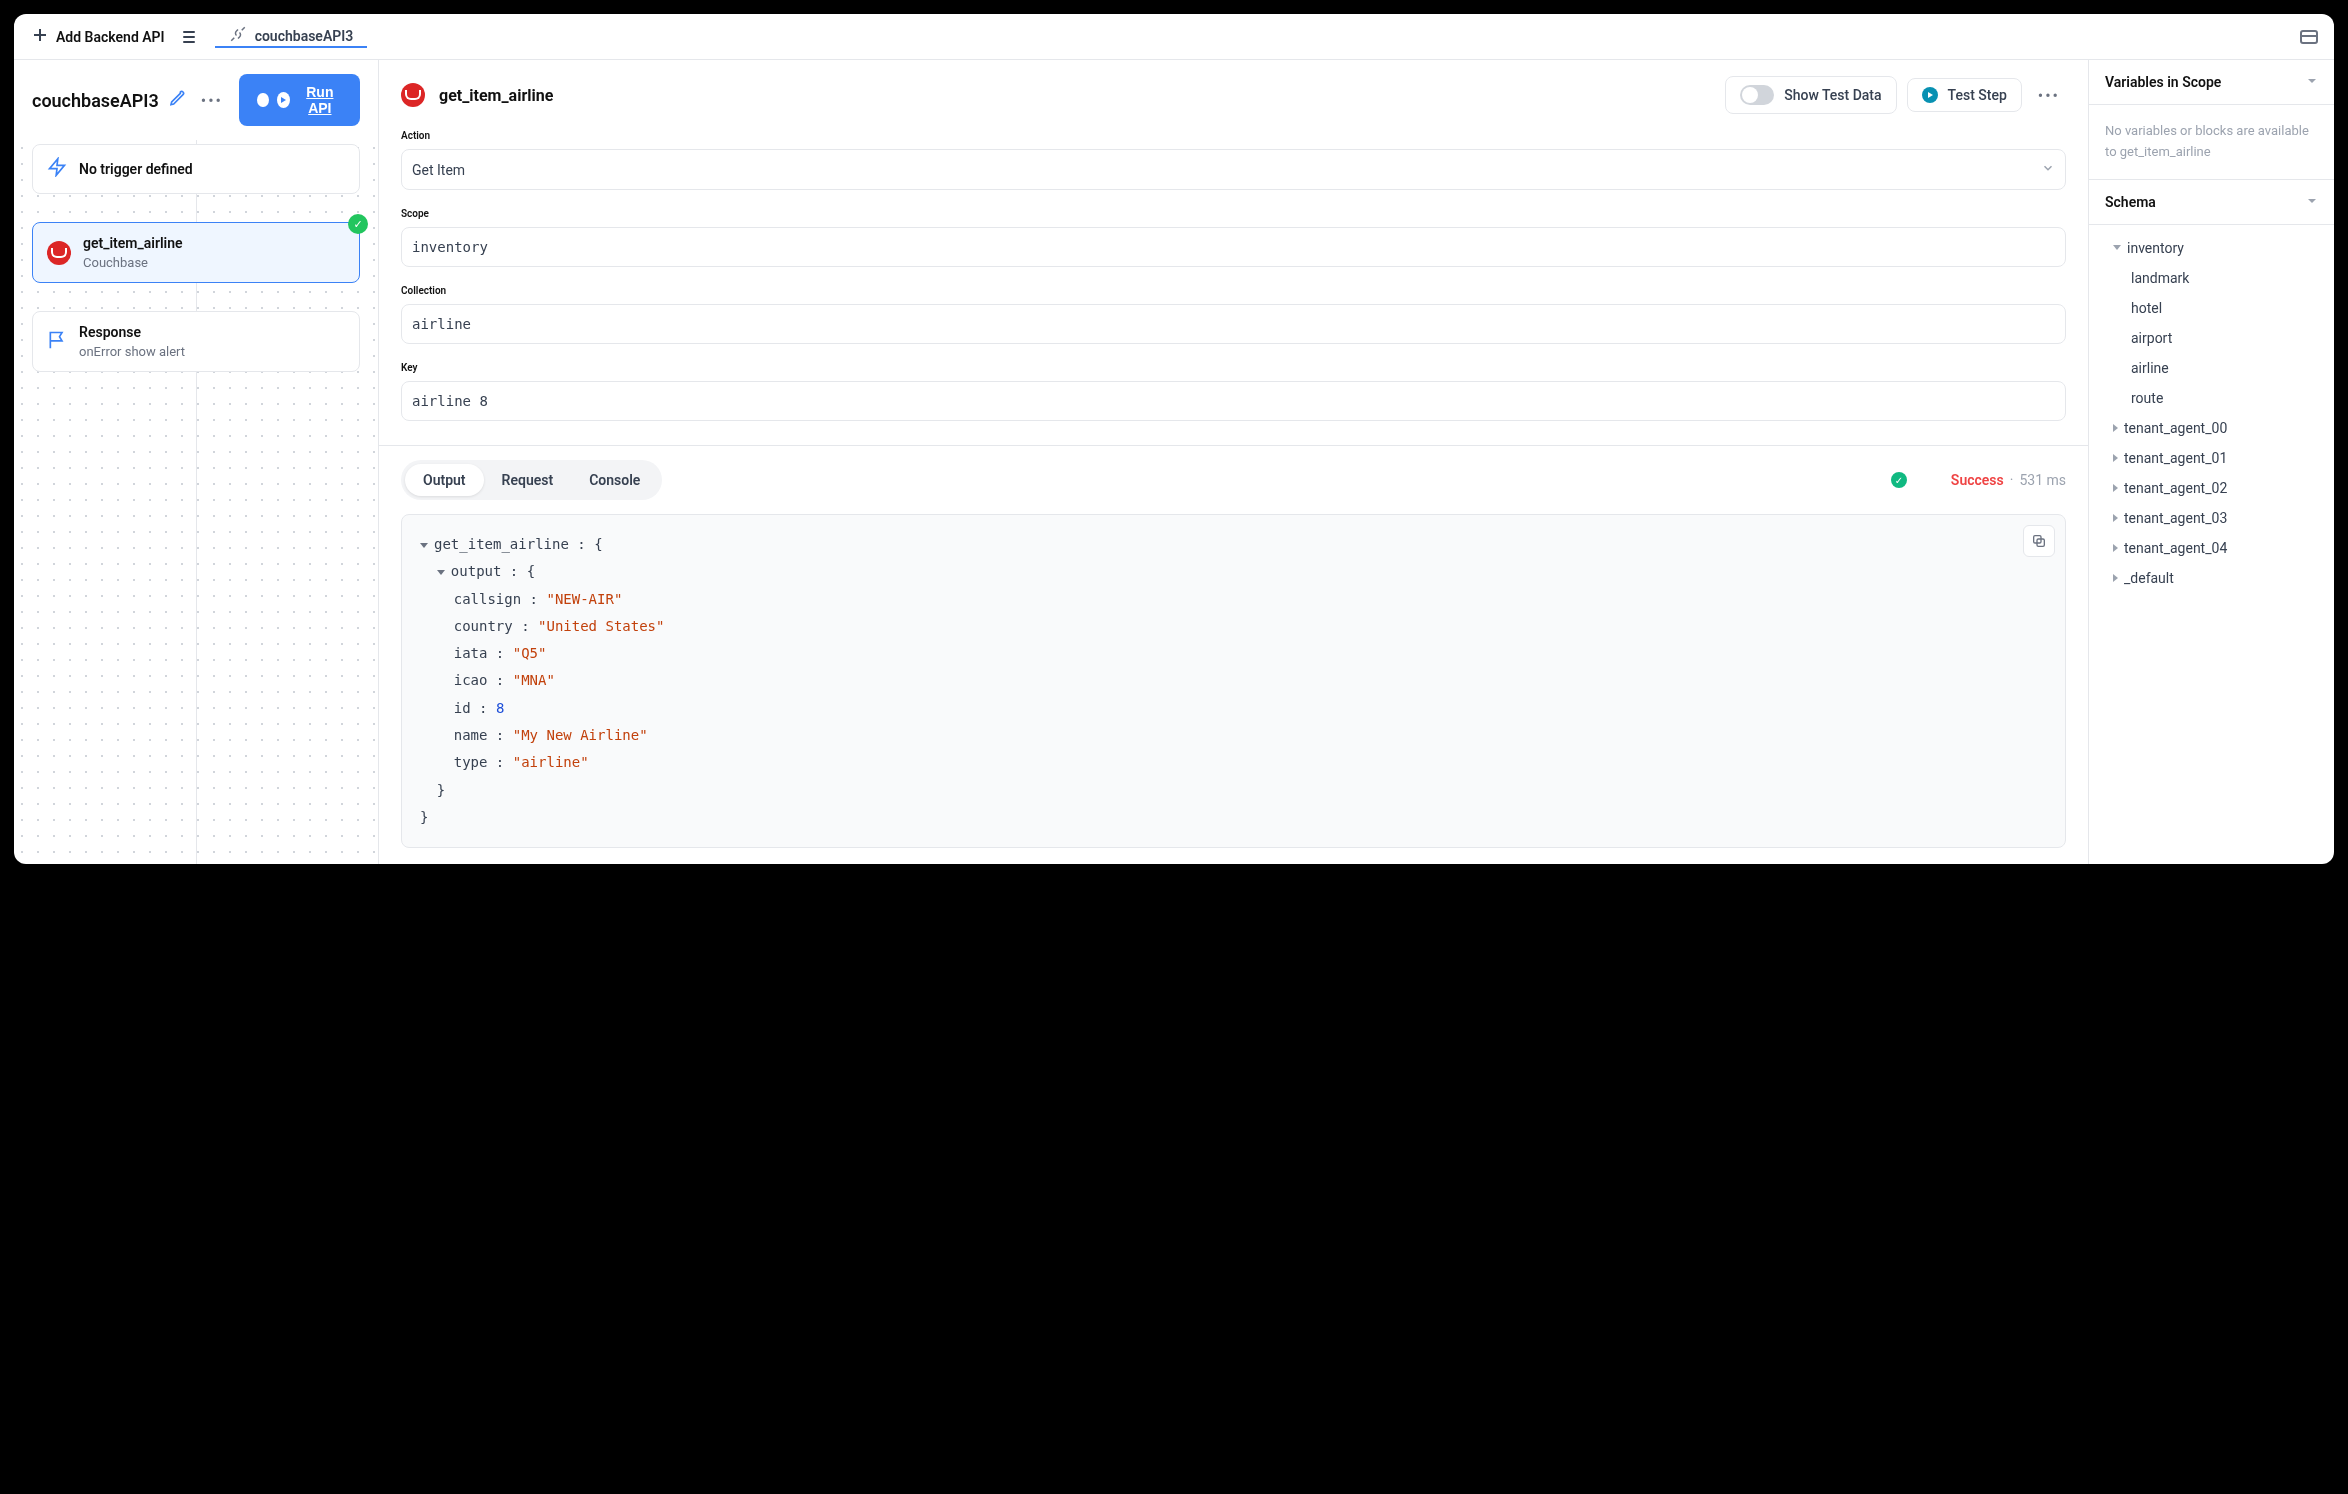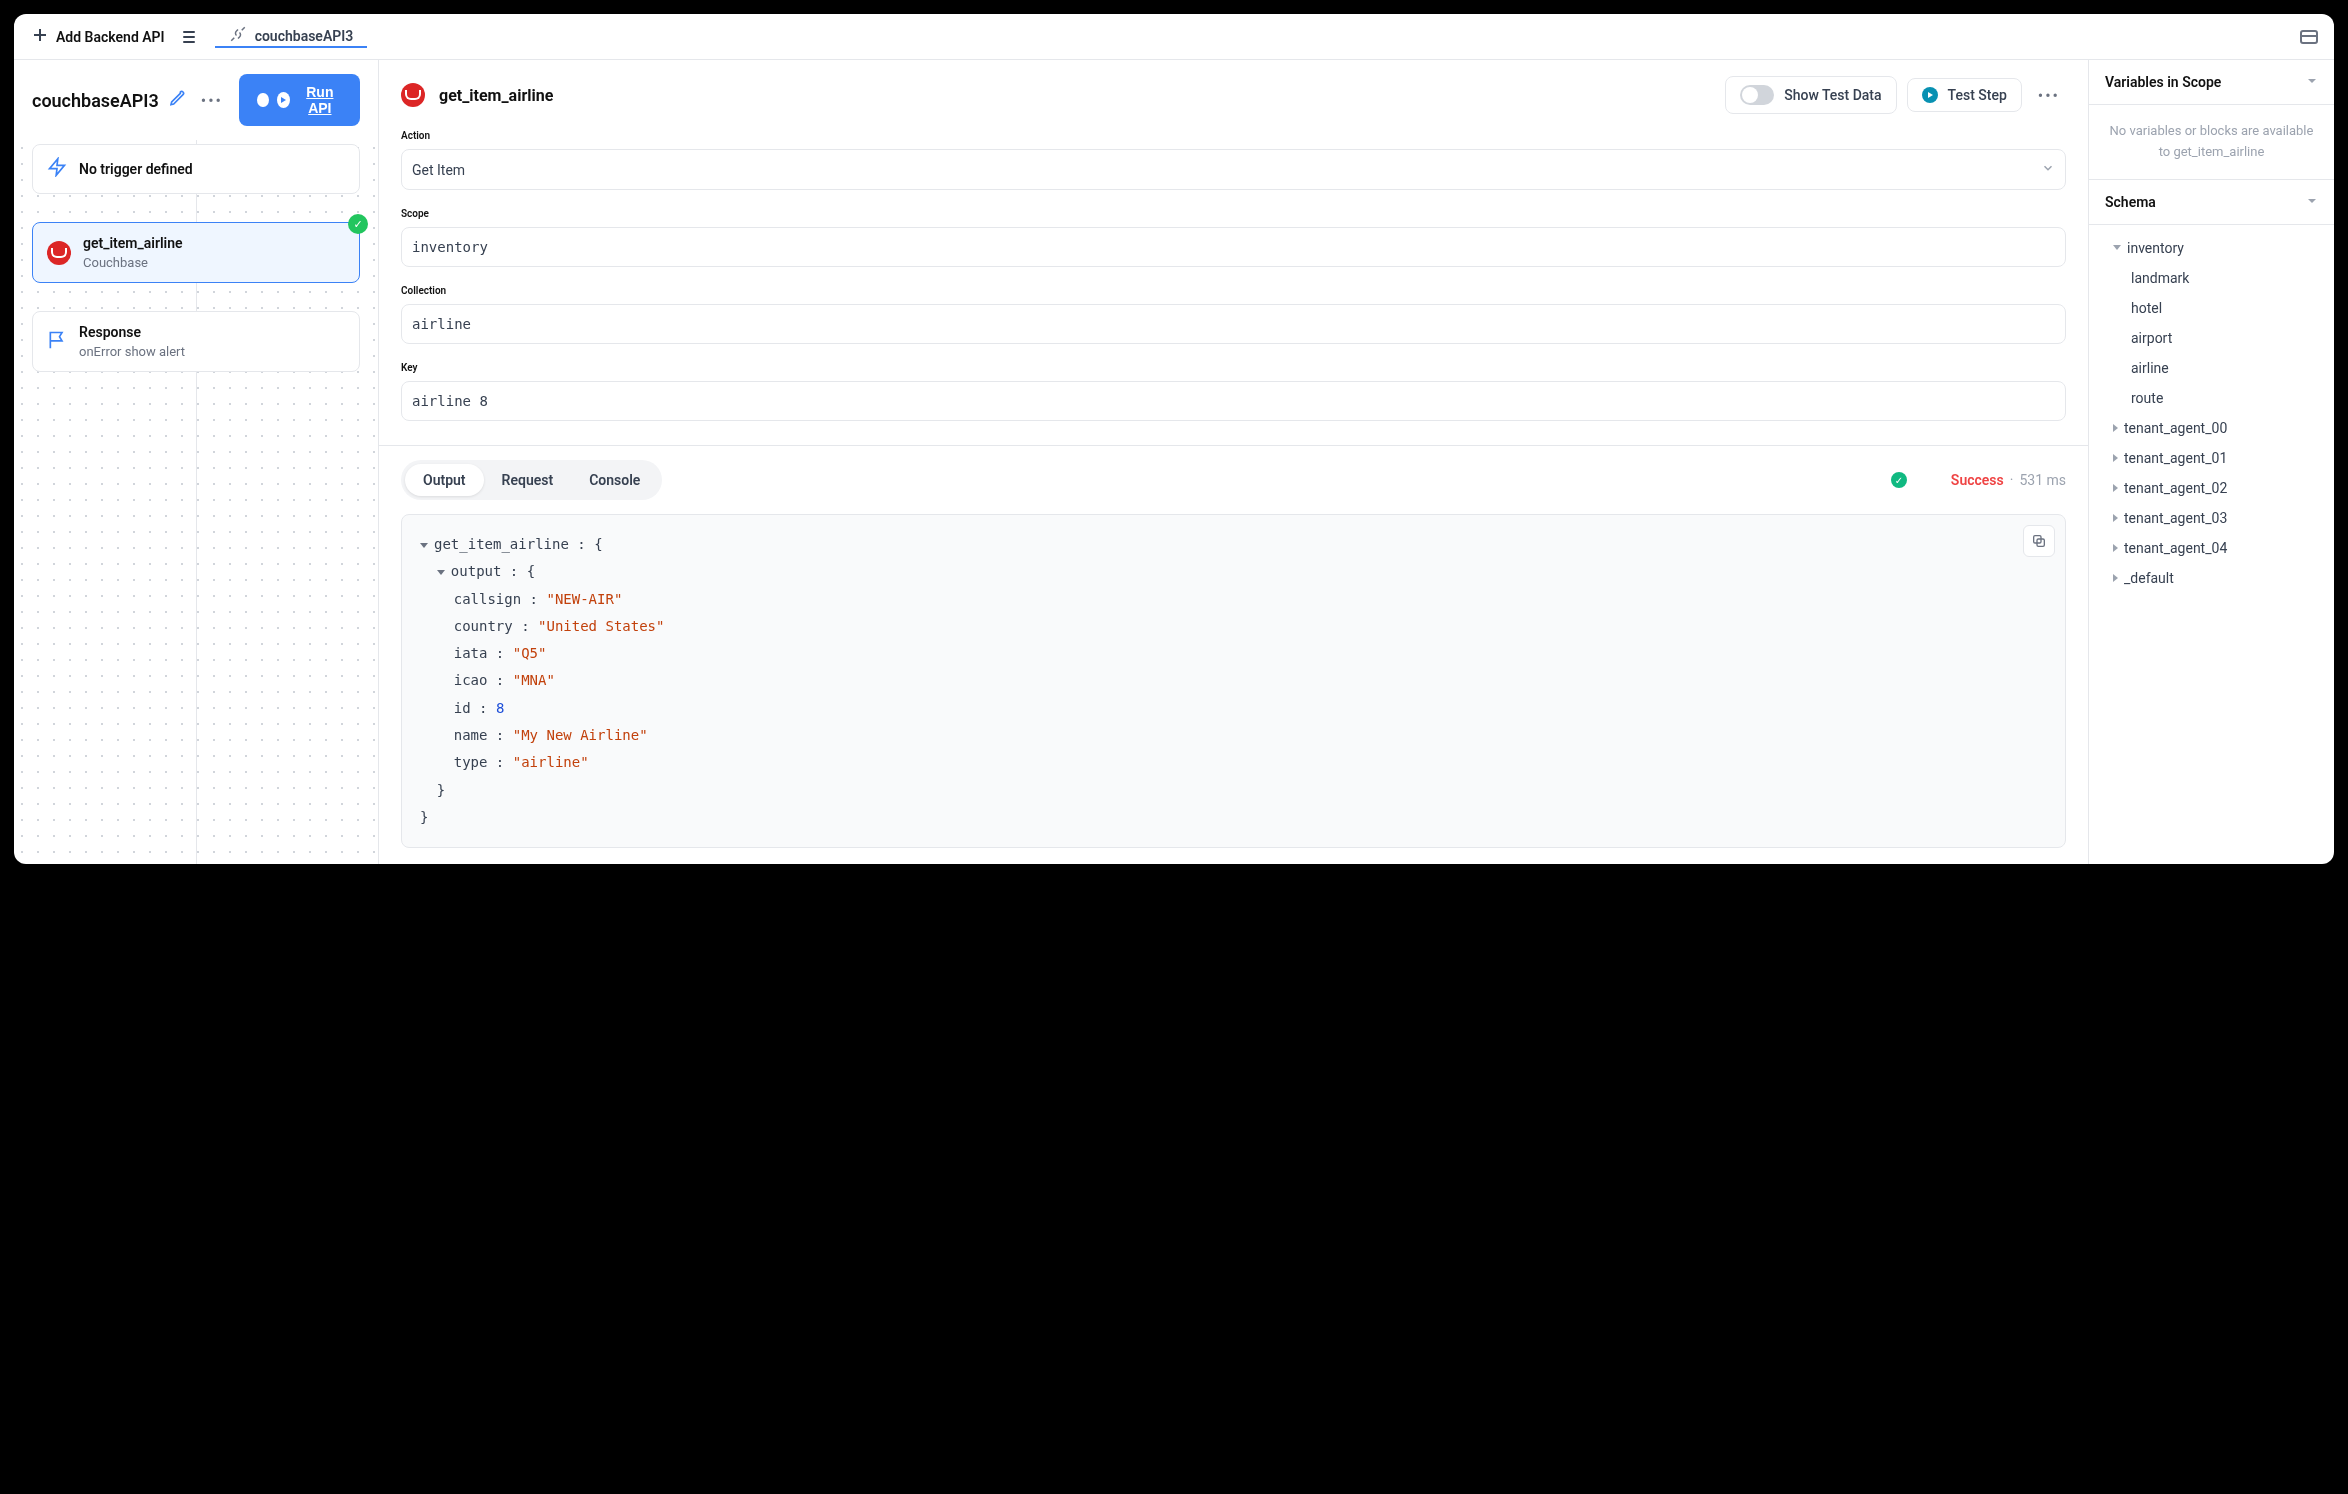--- a/index.html
+++ b/index.html
@@ -460,21 +460,20 @@
       font-weight: 600;
       color: #111;
       border-bottom: 1px solid #e5e7eb;
       cursor: pointer;
     }
     .right-empty {
       padding: 16px;
       font-size: 13px;
       color: #9ca3af;
       line-height: 1.6;
-      text-align: center;
     }
     .schema-tree {
       padding: 8px 8px;
     }
     .tree-item {
       display: flex;
       align-items: center;
       gap: 6px;
       padding: 7px 8px;
       font-size: 14px;

